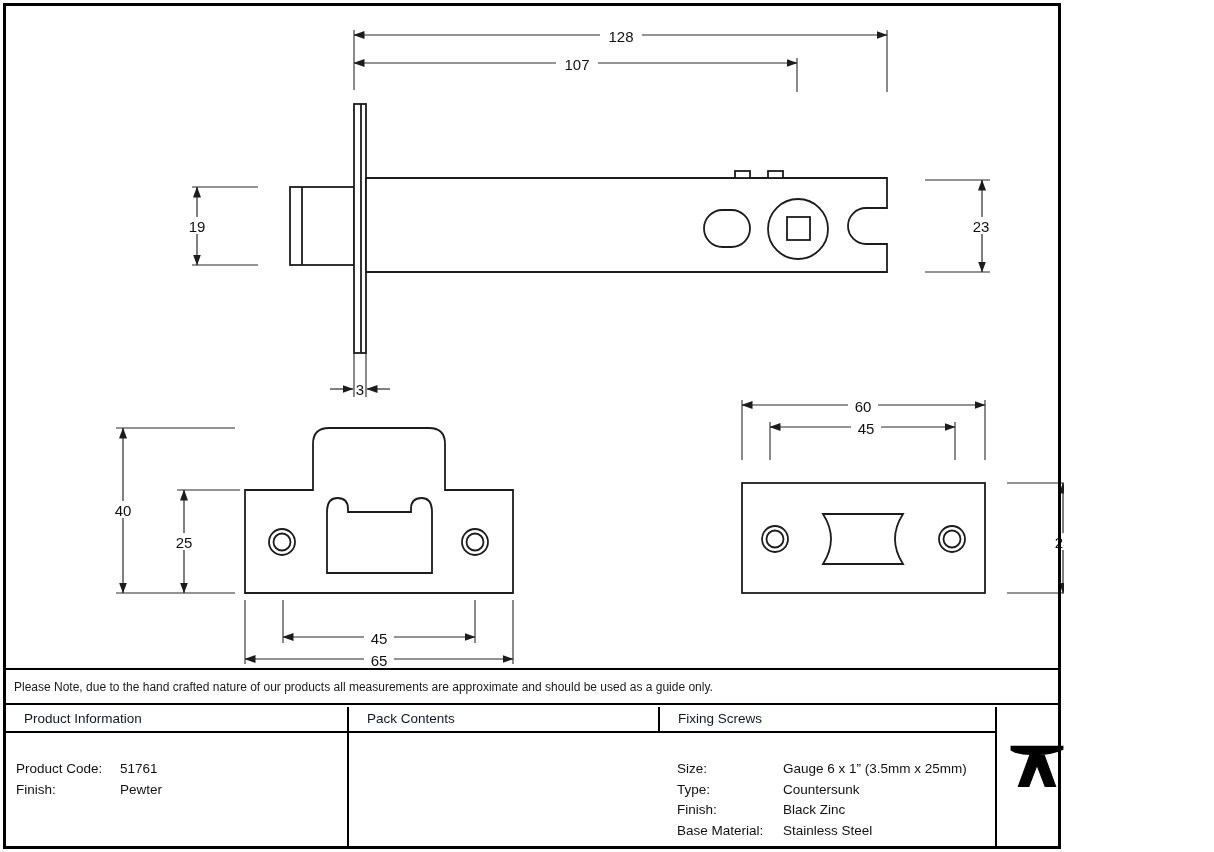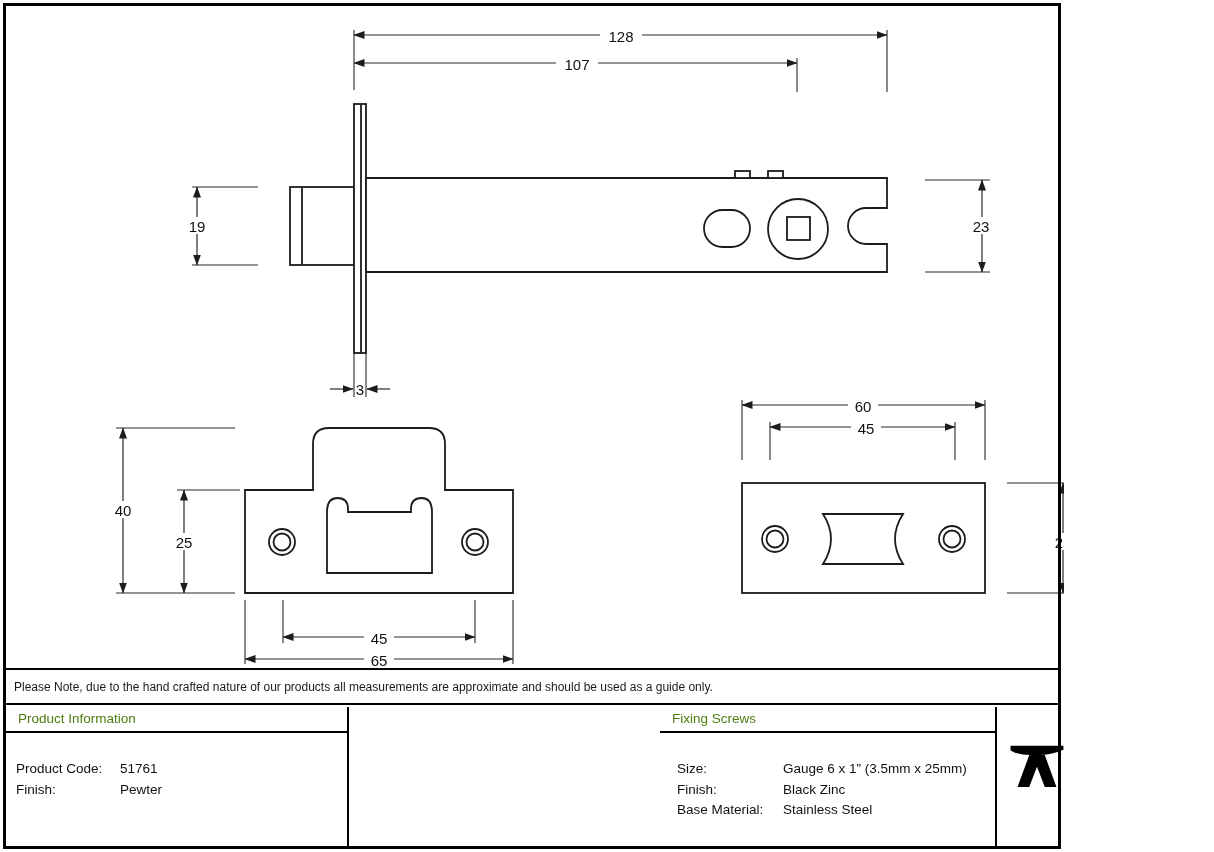--- a/index.html
+++ b/index.html
@@ -32,21 +32,21 @@
     font-size:12px; color:#1a1a1a;
   }
   .grid {
     position:absolute; left:0; right:0; top:37px; bottom:0;
     display:grid;
     grid-template-columns:343px 311px 337px 1fr;
     grid-template-rows:26px 1fr;
   }
   .hcell {
     border-right:2px solid #000; border-bottom:2px solid #000;
-    font-size:13.5px; line-height:24px; padding-left:12px; color:#4d7c0f;
+    font-size:13.5px; line-height:24px; padding-left:18px; color:#0f172a;
   }
   .bcell { border-right:2px solid #000; padding-top:26px; font-size:13.5px; }
   .row { display:flex; line-height:20.6px; }
   .pi { padding-left:10px; }
   .pi .lbl { width:104px; flex:none; }
   .pack { padding-left:8px; }
   .pack .item { line-height:20.6px; }
   .fx { padding-left:17px; }
   .fx .lbl { width:106px; flex:none; }
   
@@ -189,38 +189,43 @@
       <text class="dim" x="1063" y="542">25</text>
     </g>
   </svg>
 
   <div class="bottom">
     <div class="note">Please Note, due to the hand crafted nature of our products all measurements are approximate and should be used as a guide only.</div>
 
     <div class="grid">
 
       <div class="hcell" style="grid-column:1;grid-row:1">Product Information</div>
+      <div class="hcell" style="grid-column:2;grid-row:1">Pack Contents</div>
       <div class="hcell" style="grid-column:3;grid-row:1">Fixing Screws</div>
 
       <div class="bcell pi" style="grid-column:1;grid-row:2">
         <div class="row">
           <span class="lbl">Product Code:</span>
           <span class="val">51761</span>
         </div>
         <div class="row">
           <span class="lbl">Finish:</span>
           <span class="val">Pewter</span>
         </div>
       </div>
 
 
       <div class="bcell fx" style="grid-column:3;grid-row:2">
         <div class="row">
           <span class="lbl">Size:</span>
           <span class="val">Gauge 6 x 1” (3.5mm x 25mm)</span>
+        </div>
+        <div class="row">
+          <span class="lbl">Type:</span>
+          <span class="val">Countersunk</span>
         </div>
         <div class="row">
           <span class="lbl">Finish:</span>
           <span class="val">Black Zinc</span>
         </div>
         <div class="row">
           <span class="lbl">Base Material:</span>
           <span class="val">Stainless Steel</span>
         </div>
       </div>

